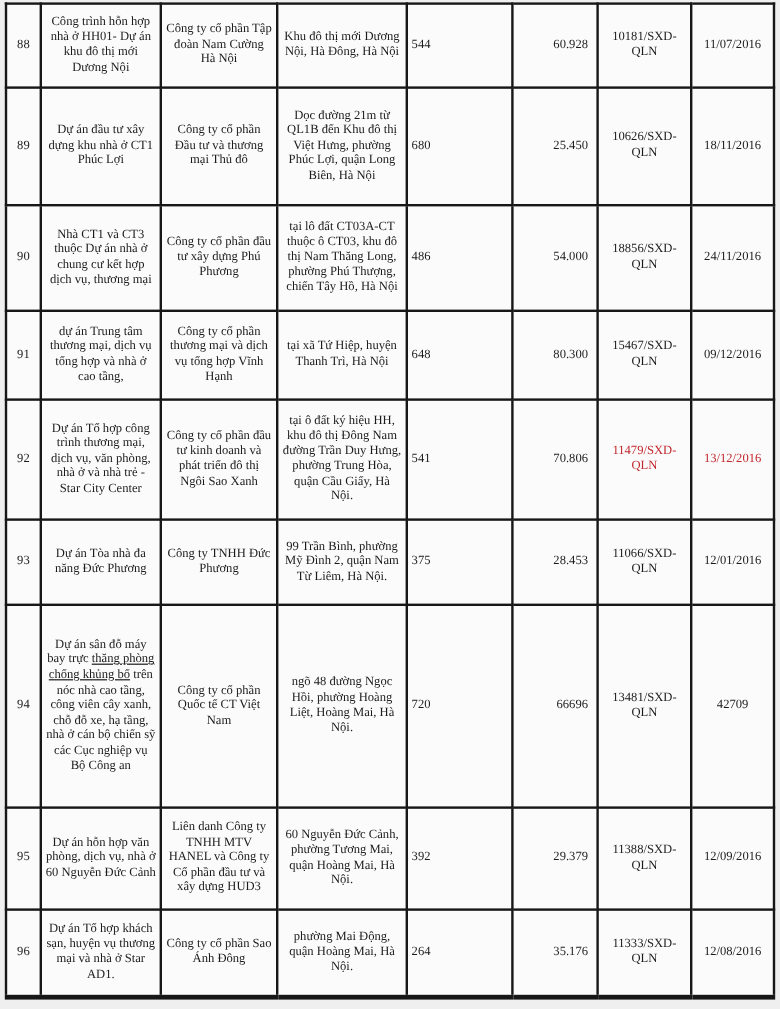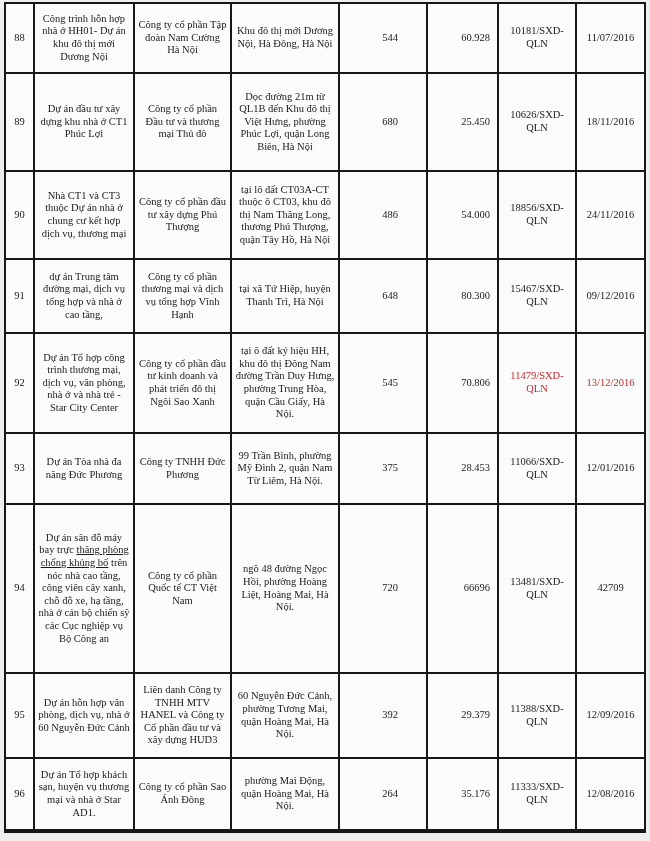--- a/index.html
+++ b/index.html
@@ -31,21 +31,21 @@
   tr.rh0 { height: 70px; }
   tr.rh1 { height: 98px; }
   tr.rh2 { height: 88px; }
   tr.rh3 { height: 74px; }
   tr.rh4 { height: 100px; }
   tr.rh5 { height: 71px; }
   tr.rh6 { height: 169px; }
   tr.rh7 { height: 85px; }
   tr.rh8 { height: 73px; }
   tr:last-child td { border-bottom-width: 4px; }
-  td.units { text-align: right; padding-right: 28px; }
+  td.units { text-align: left; padding-right: 13px; }
   td.area  { text-align: right; padding-right: 7px; }
   .red { color: #c1272d; }
   .ul { text-decoration: underline; }
 </style>
 </head>
 <body>
 
 <div class="page">
   <table class="doc">
     <colgroup>
@@ -75,43 +75,43 @@
         <td>Công ty cổ phần Đầu tư và thương mại Thủ đô</td>
         <td>Dọc đường 21m từ QL1B đến Khu đô thị Việt Hưng, phường Phúc Lợi, quận Long Biên, Hà Nội</td>
         <td class="units">680</td>
         <td class="area">25.450</td>
         <td>10626/SXD-QLN</td>
         <td>18/11/2016</td>
       </tr>
       <tr class="rh2">
         <td>90</td>
         <td>Nhà CT1 và CT3 thuộc Dự án nhà ở chung cư kết hợp dịch vụ, thương mại</td>
-        <td>Công ty cổ phần đầu tư xây dựng Phú Thượng</td>
-        <td>tại lô đất CT03A-CT thuộc ô CT03, khu đô thị Nam Thăng Long, thương Phú Thượng, quận Tây Hồ, Hà Nội</td>
+        <td>Công ty cổ phần đầu tư xây dựng Phú Phương</td>
+        <td>tại lô đất CT03A-CT thuộc ô CT03, khu đô thị Nam Thăng Long, phường Phú Thượng, chiến Tây Hồ, Hà Nội</td>
         <td class="units">486</td>
         <td class="area">54.000</td>
         <td>18856/SXD-QLN</td>
         <td>24/11/2016</td>
       </tr>
       <tr class="rh3">
         <td>91</td>
-        <td>dự án Trung tâm đường mại, dịch vụ tổng hợp và nhà ở cao tầng,</td>
+        <td>dự án Trung tâm thương mại, dịch vụ tổng hợp và nhà ở cao tầng,</td>
         <td>Công ty cổ phần thương mại và dịch vụ tổng hợp Vĩnh Hạnh</td>
         <td>tại xã Tứ Hiệp, huyện Thanh Trì, Hà Nội</td>
         <td class="units">648</td>
         <td class="area">80.300</td>
         <td>15467/SXD-QLN</td>
         <td>09/12/2016</td>
       </tr>
       <tr class="rh4">
         <td>92</td>
         <td>Dự án Tổ hợp công trình thương mại, dịch vụ, văn phòng, nhà ở và nhà trẻ - Star City Center</td>
         <td>Công ty cổ phần đầu tư kinh doanh và phát triển đô thị Ngôi Sao Xanh</td>
         <td>tại ô đất ký hiệu HH, khu đô thị Đông Nam đường Trần Duy Hưng, phường Trung Hòa, quận Cầu Giấy, Hà Nội.</td>
-        <td class="units">545</td>
+        <td class="units">541</td>
         <td class="area">70.806</td>
         <td class="red">11479/SXD-QLN</td>
         <td class="red">13/12/2016</td>
       </tr>
       <tr class="rh5">
         <td>93</td>
         <td>Dự án Tòa nhà đa năng Đức Phương</td>
         <td>Công ty TNHH Đức Phương</td>
         <td>99 Trần Bình, phường Mỹ Đình 2, quận Nam Từ Liêm, Hà Nội.</td>
         <td class="units">375</td>

